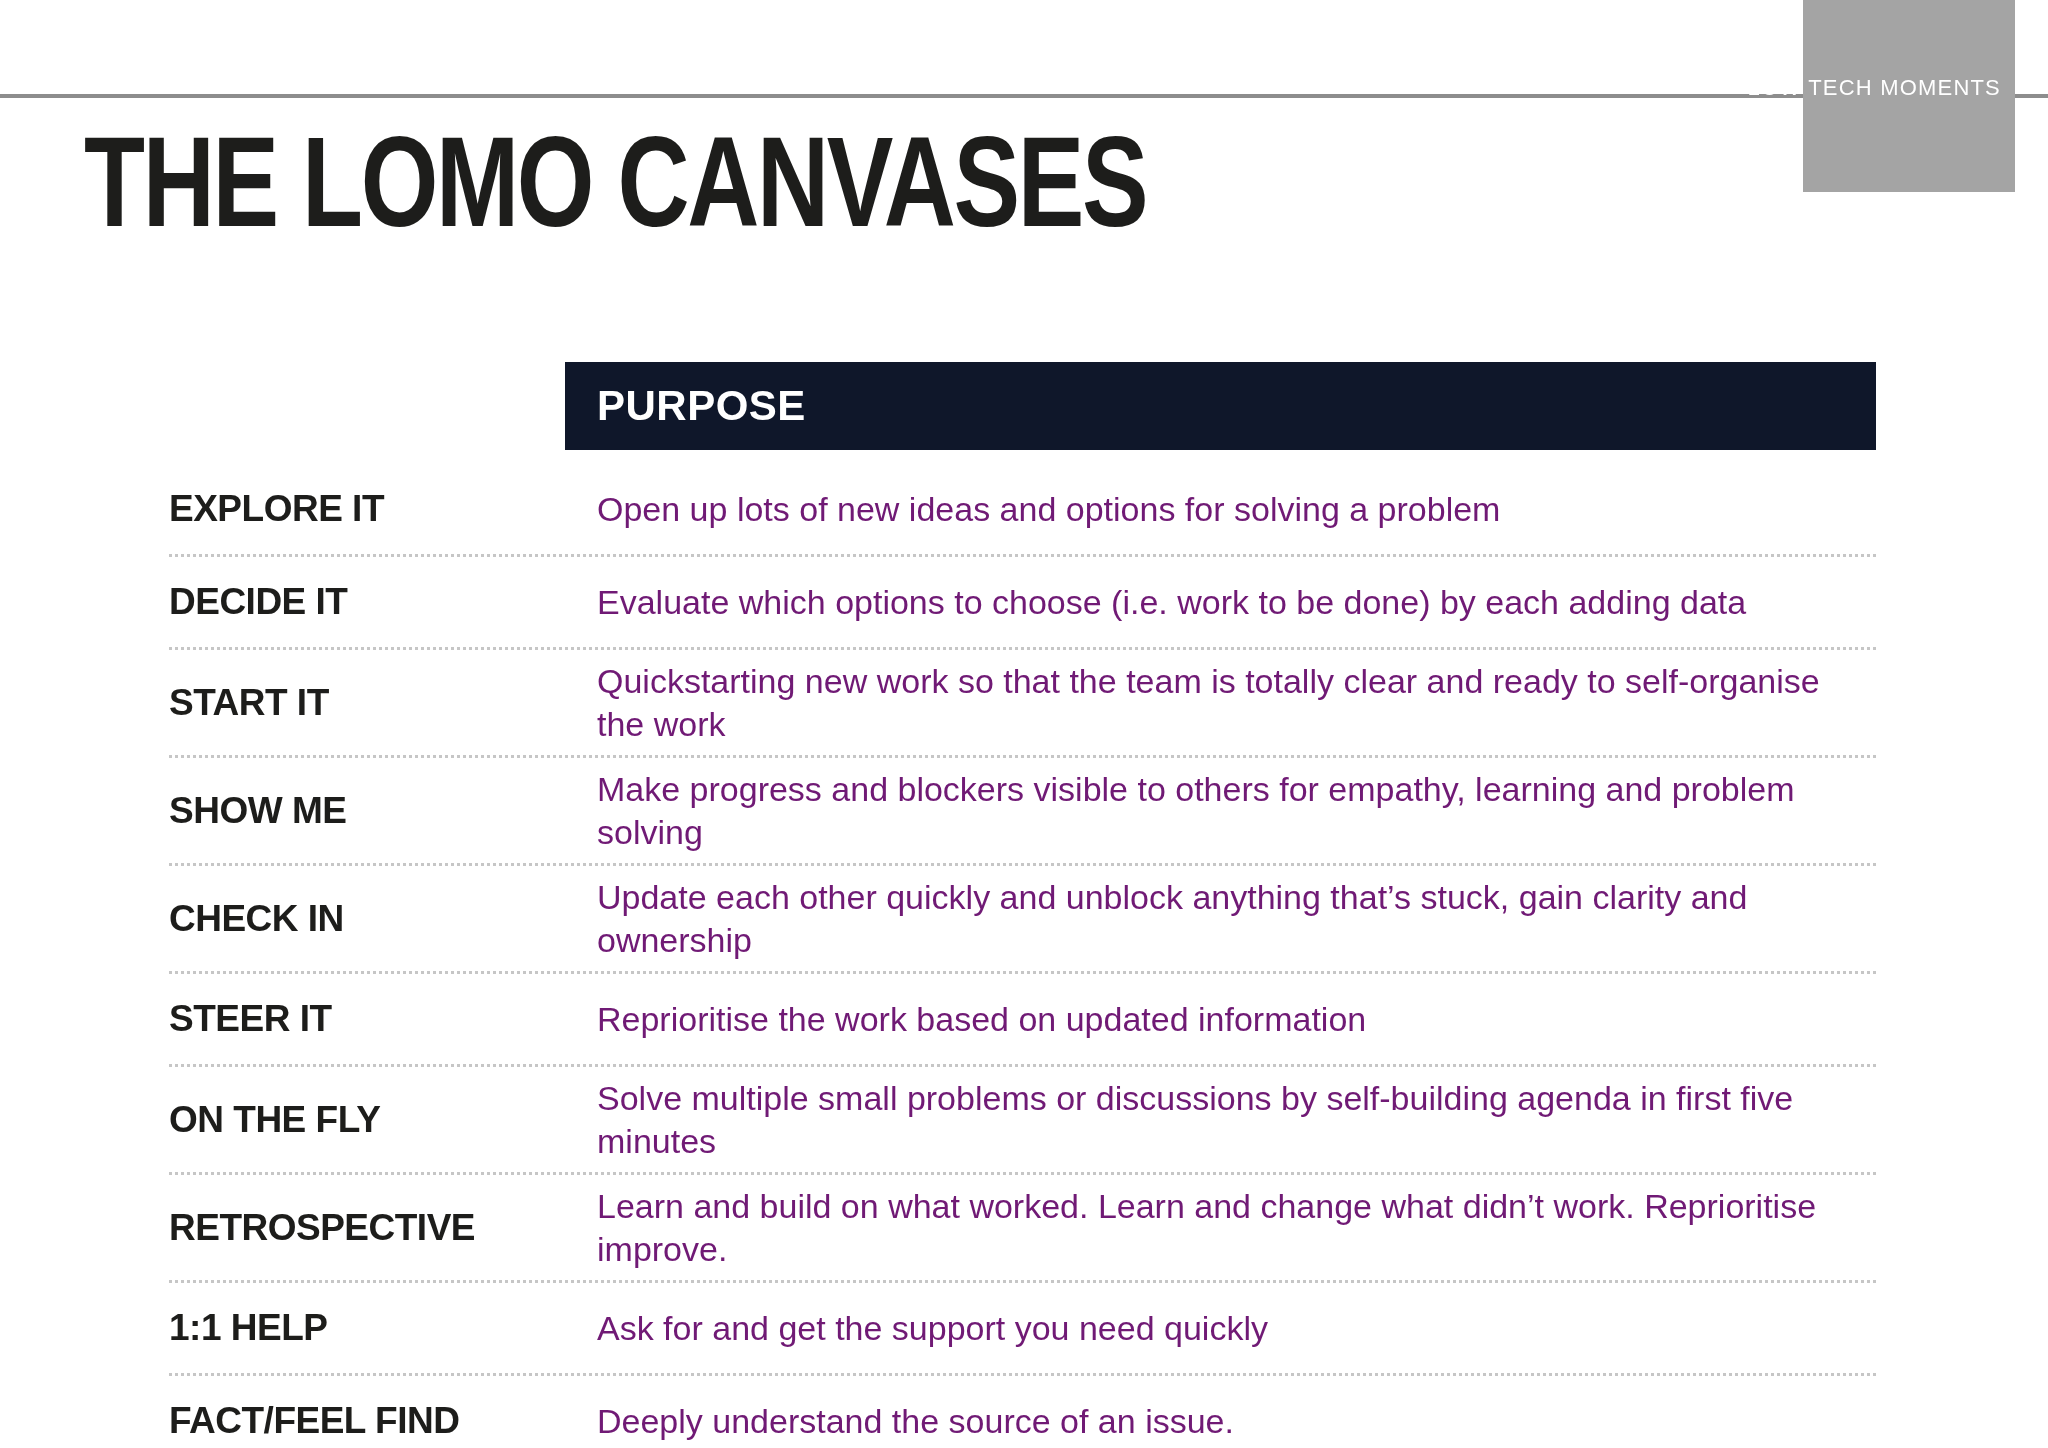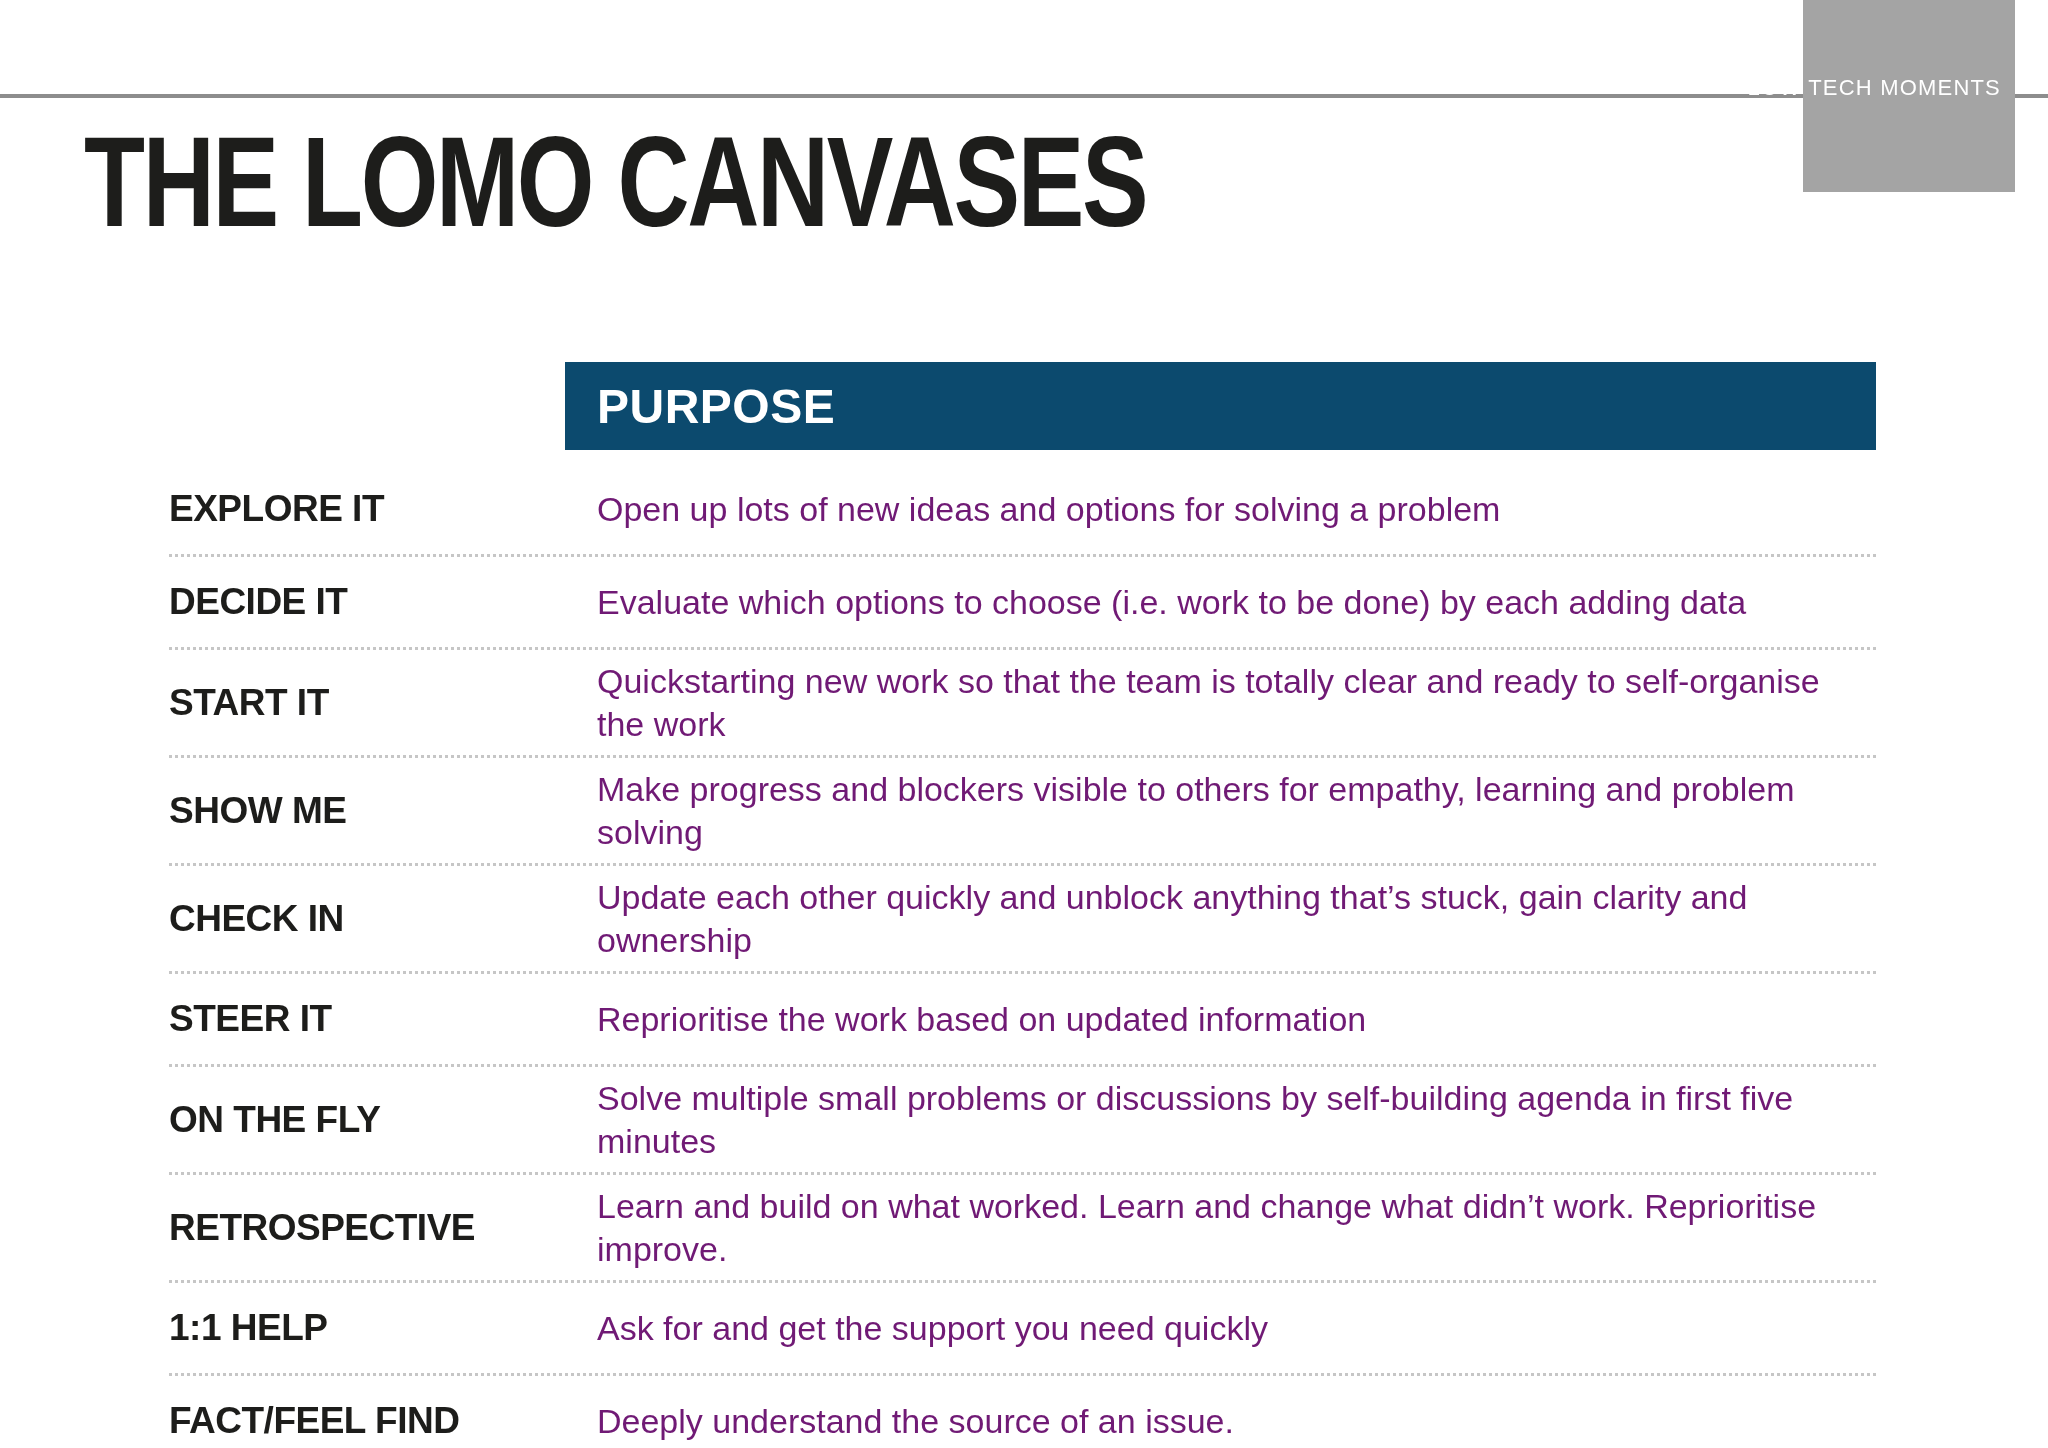--- a/index.html
+++ b/index.html
@@ -77,26 +77,26 @@
     position: absolute;
     left: 169px;
     top: 362px;
     width: 1707px;
   }
 
   .purpose-header {
     margin-left: 396px;
     width: 1311px;
     height: 88px;
-    background: #0c4a6e;
+    background: #0f172a;
     color: #ffffff;
     display: flex;
     align-items: center;
     padding-left: 32px;
-    font-size: 48px;
+    font-size: 42px;
     font-weight: 900;
     letter-spacing: 0.5px;
   }
 
   .rows { margin-top: 14px; }
 
   .row {
     display: flex;
     align-items: center;
     min-height: 93px;

